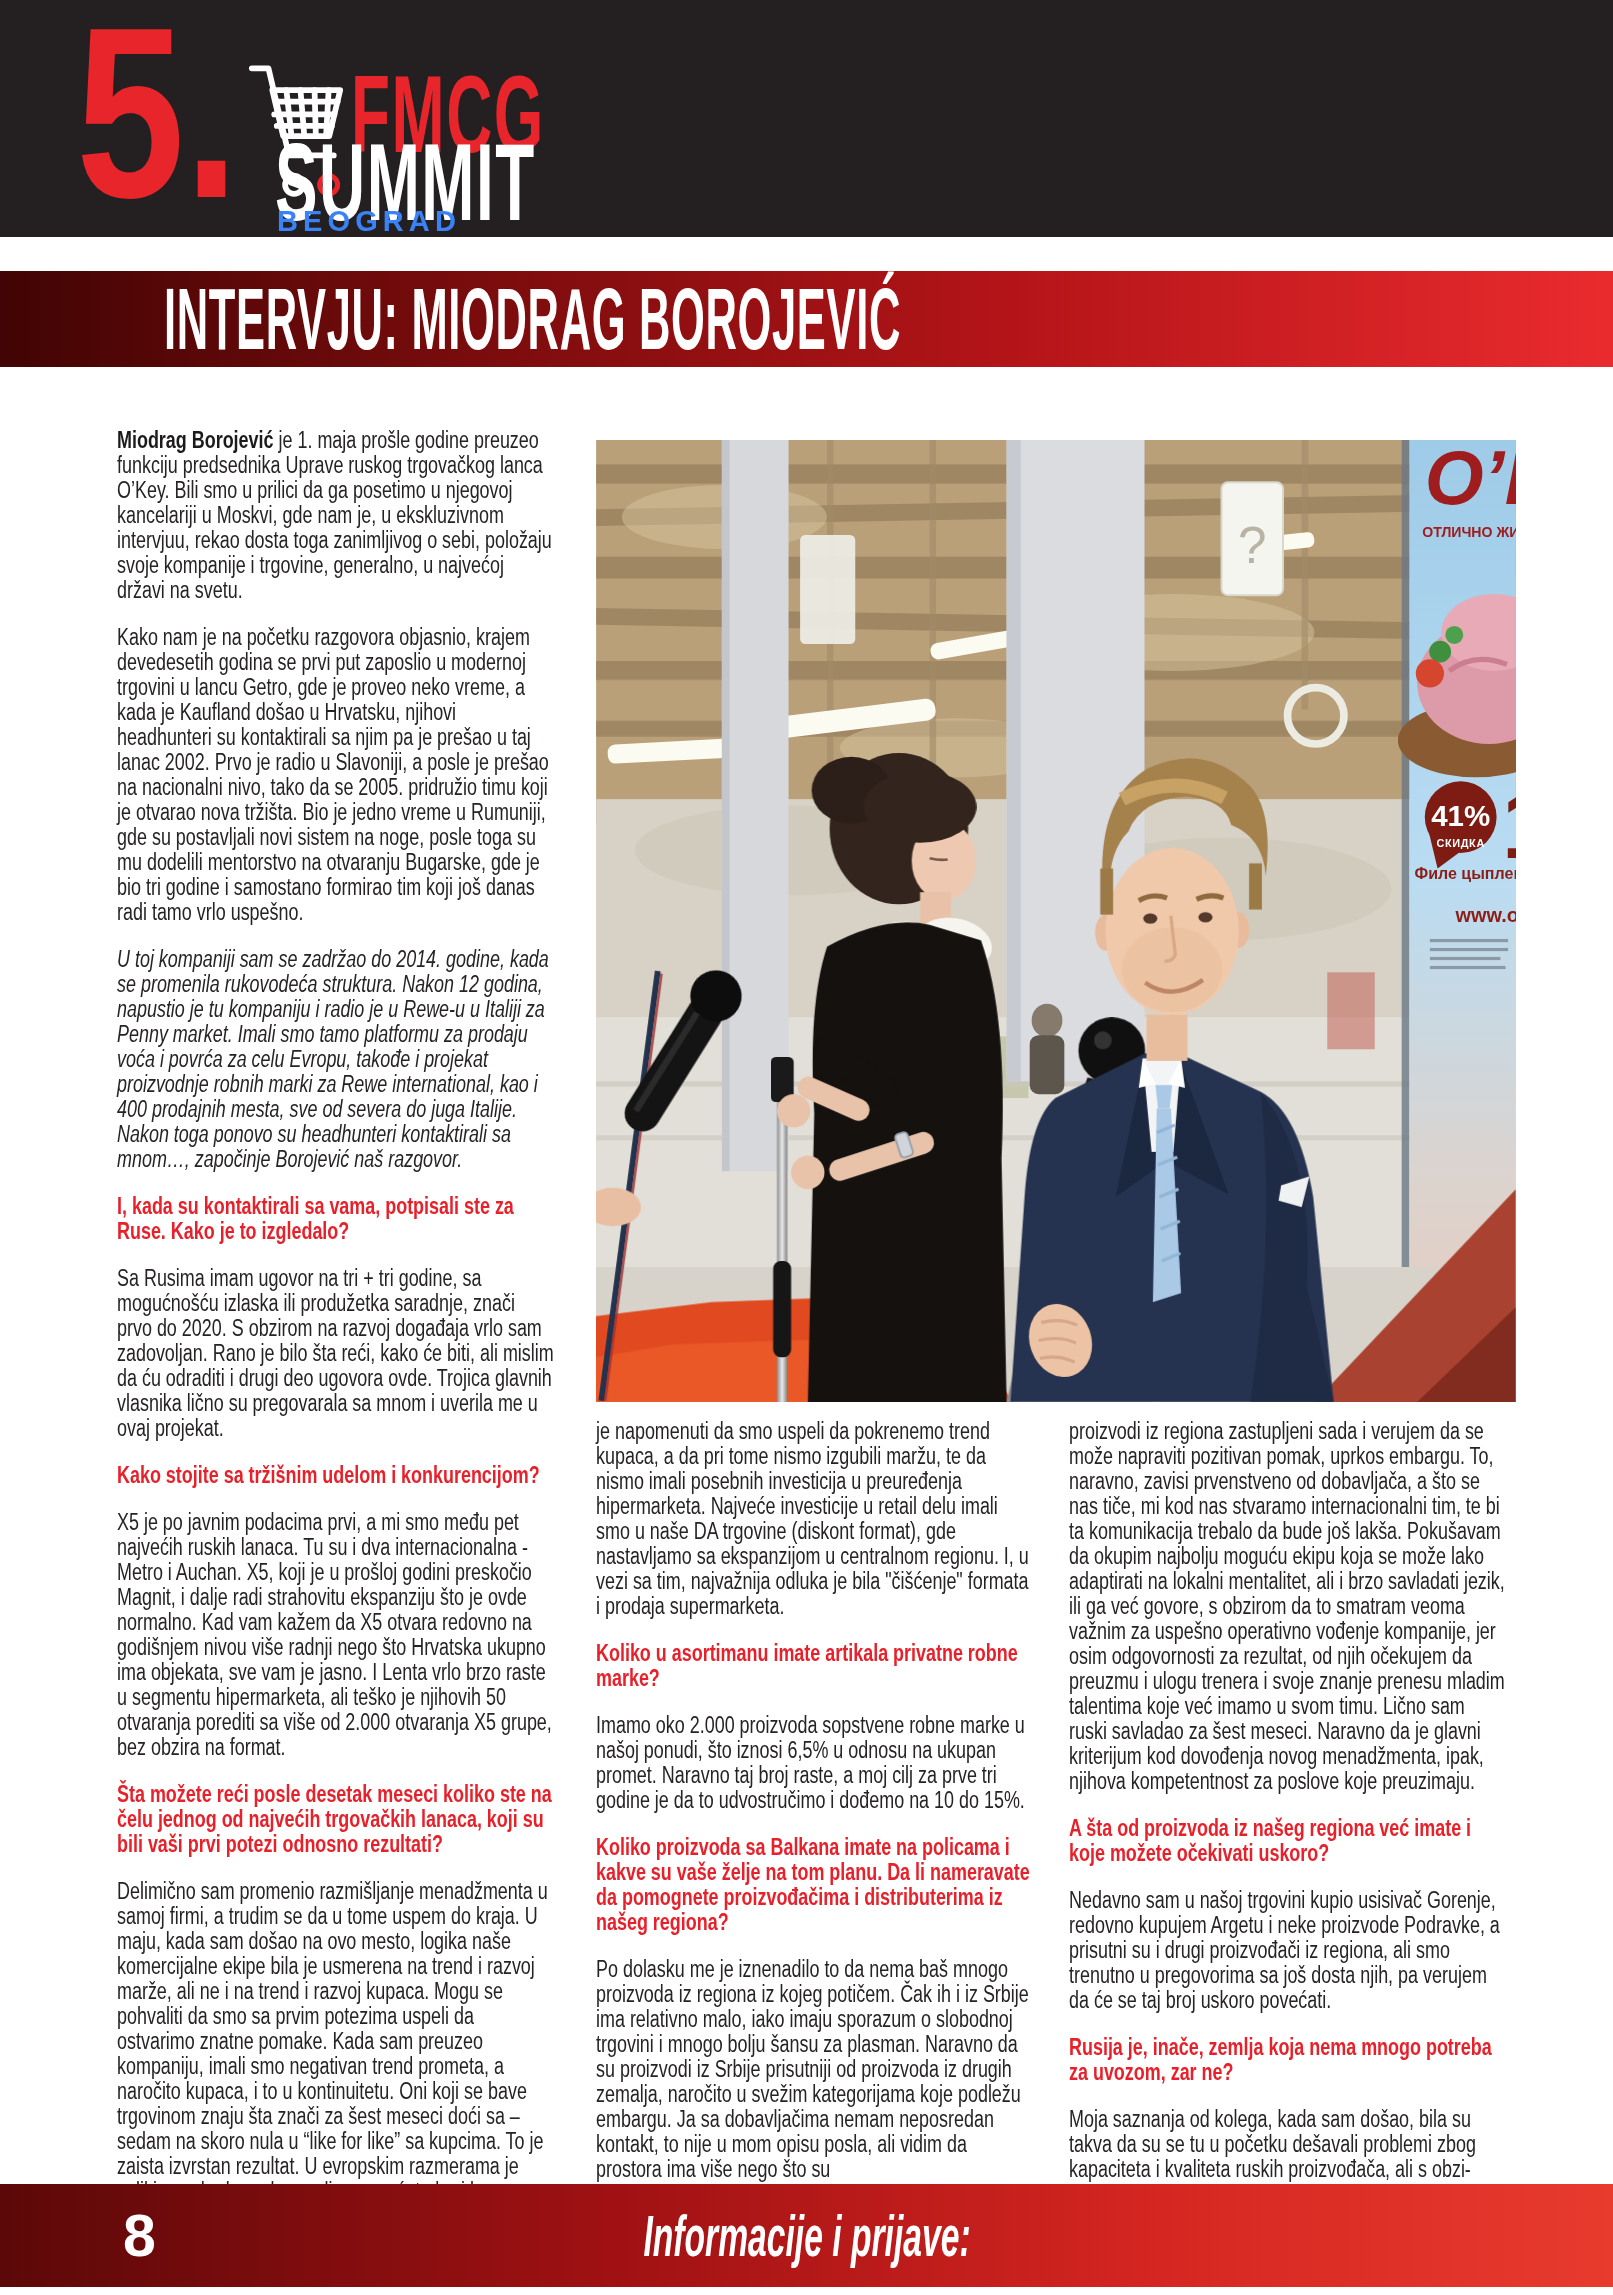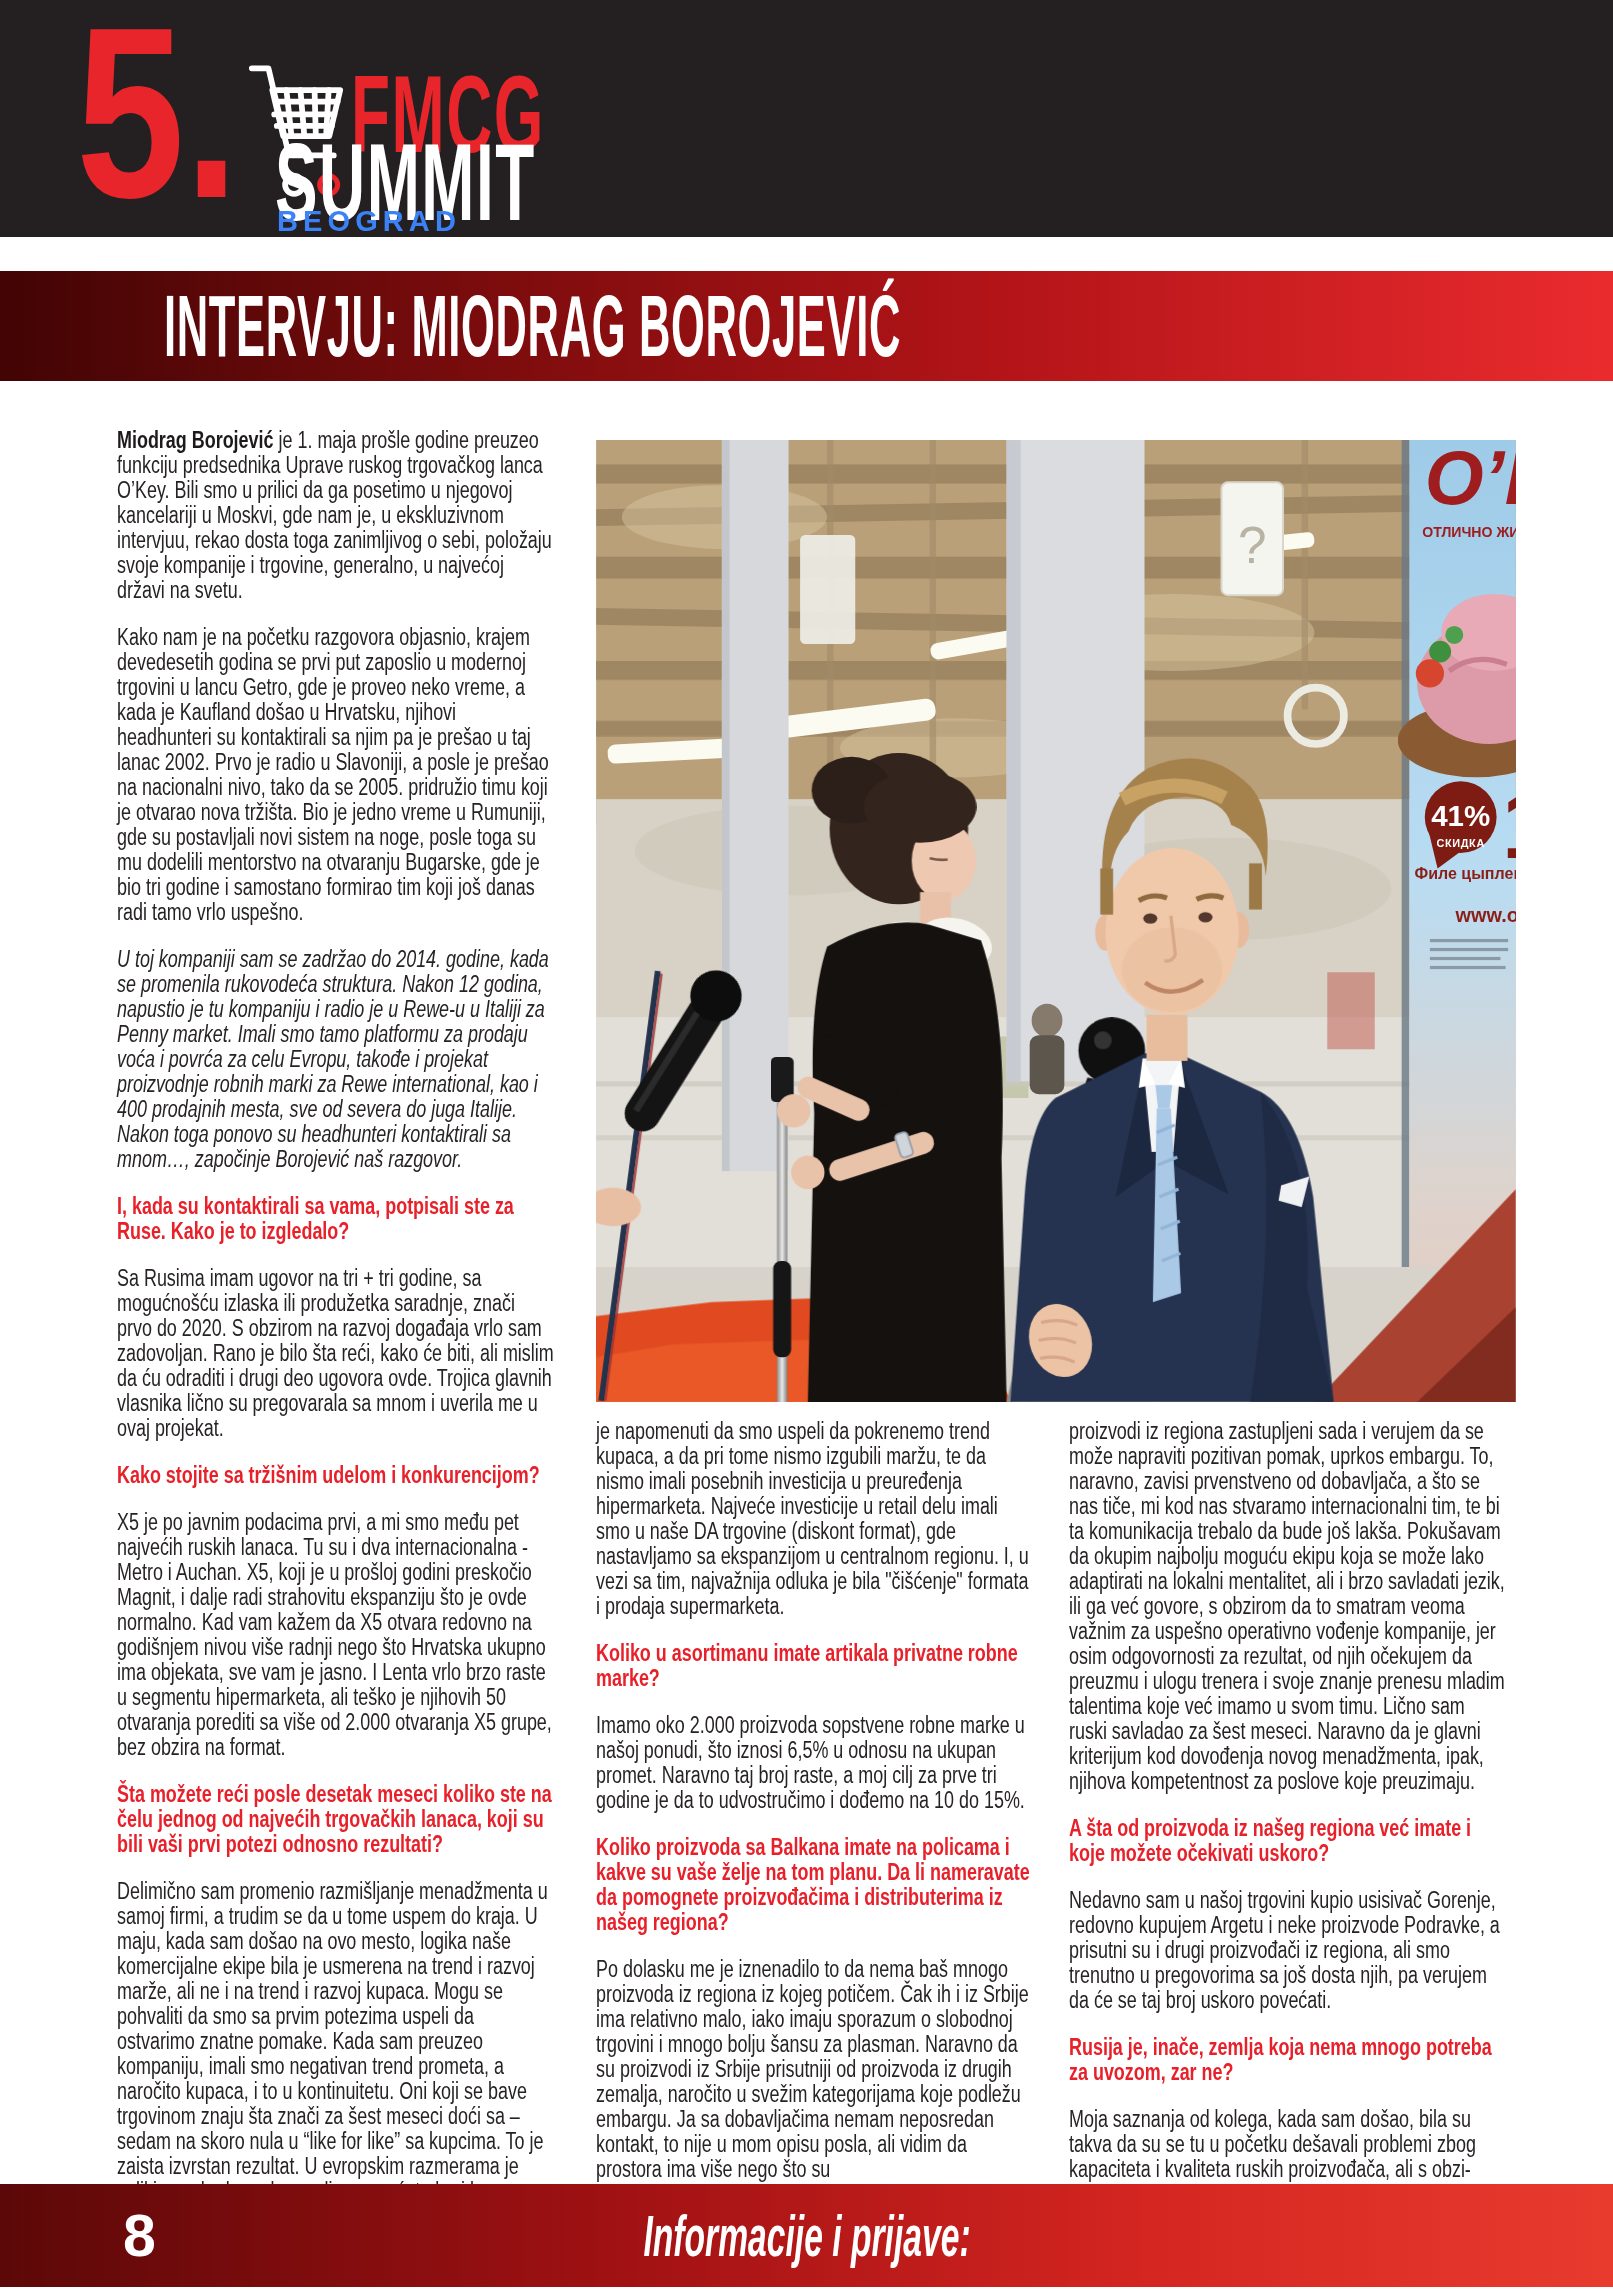--- a/index.html
+++ b/index.html
@@ -12,21 +12,21 @@
            color:#e8252b;transform:scaleX(0.8);transform-origin:0 0;white-space:nowrap;}
   .cart{position:absolute;left:248px;top:59px;}
   .brand-top{position:absolute;left:351px;top:59px;font-size:110px;line-height:110px;font-weight:700;
              color:#e8252b;transform:scaleX(0.58);transform-origin:0 0;letter-spacing:2.6px;white-space:nowrap;}
   .brand-mid{position:absolute;left:275px;top:127px;font-size:110px;line-height:110px;font-weight:700;
              color:#ffffff;transform:scaleX(0.58);transform-origin:0 0;letter-spacing:2.6px;white-space:nowrap;}
   .brand-sub{position:absolute;left:277px;top:205px;font-size:29px;font-weight:700;color:#3b82f6;
              letter-spacing:5.1px;white-space:nowrap;}
 
   
-  .titlebar{position:absolute;left:0;top:271px;width:1614px;height:110px;
+  .titlebar{position:absolute;left:0;top:271px;width:1614px;height:96px;
             background:linear-gradient(90deg,#420404 0%,#7b0c0d 30%,#b31418 62%,#ea2b2e 100%);}
   .titlebar .t{position:absolute;left:164px;top:50%;transform:translateY(-50%) scaleX(0.5);
                transform-origin:left center;font-size:87px;font-weight:700;color:#ffffff;
                letter-spacing:1.3px;white-space:nowrap;}
 
   
   .col{position:absolute;width:561px;transform:scaleX(0.78);transform-origin:0 0;}
   #col1{left:117px;top:428px;}
   #col2{left:596px;top:1419px;}
   #col3{left:1069px;top:1419px;}

